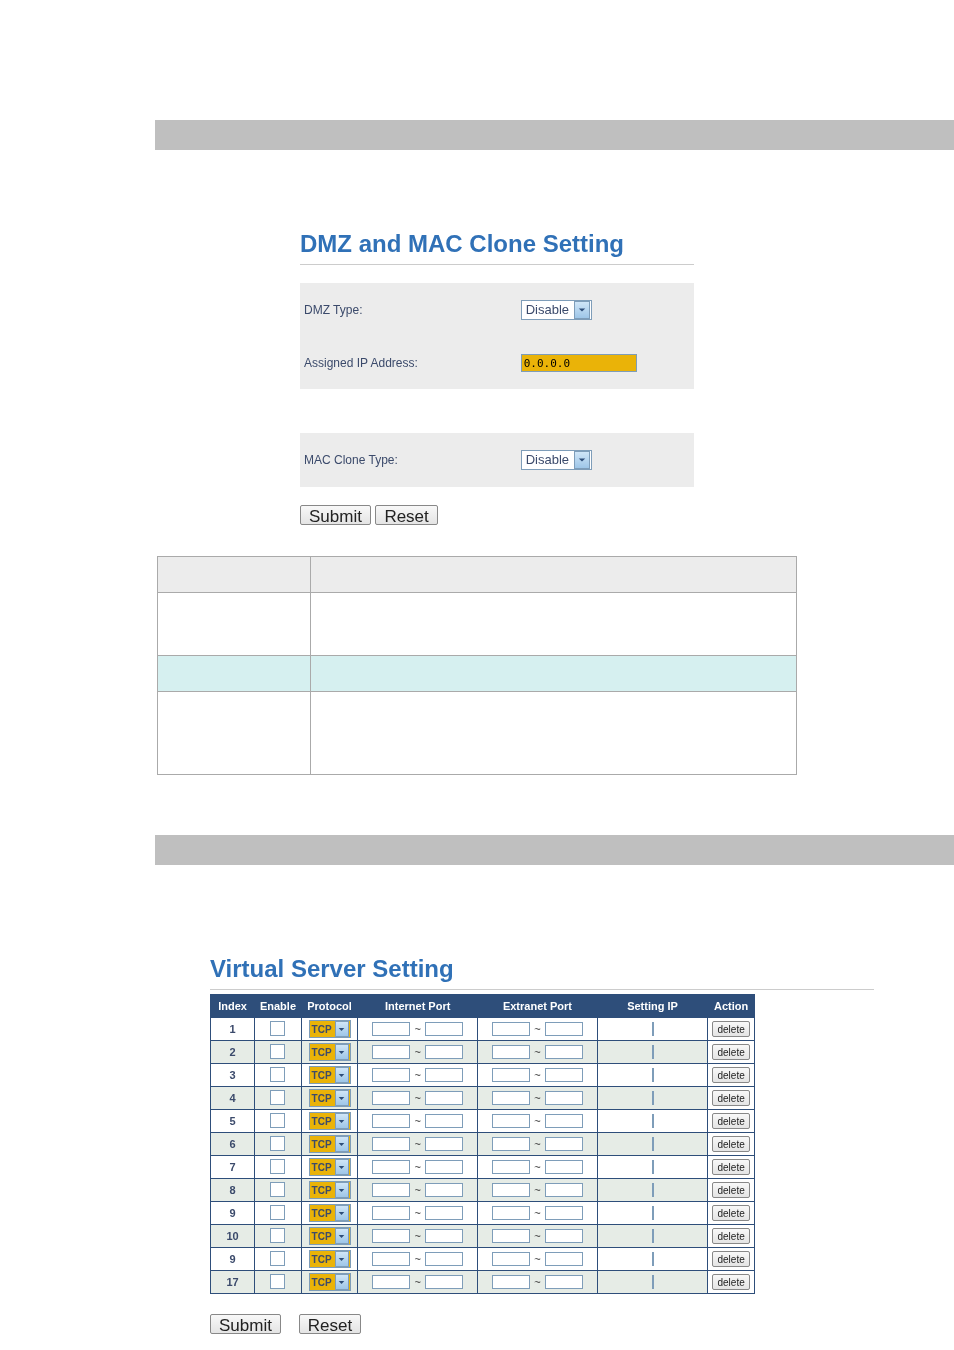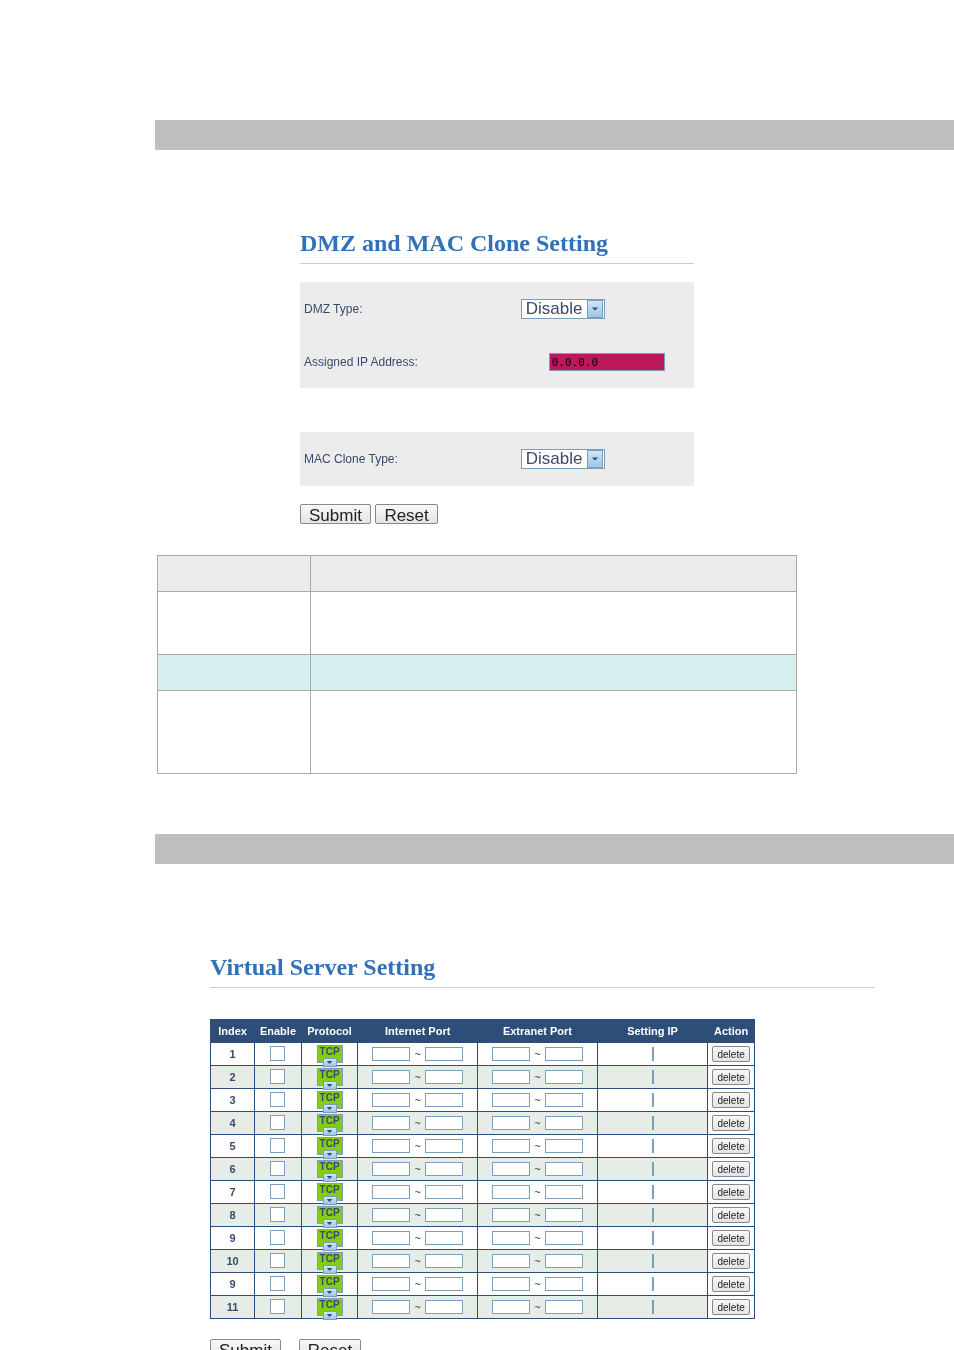--- a/index.html
+++ b/index.html
@@ -1,57 +1,57 @@
 <!DOCTYPE html>
 <html><head>
 <meta charset="utf-8">
 <style>
   html,body{margin:0;padding:0;background:#fff;font-family:Verdana,Geneva,sans-serif;color:#333;}
   .page{width:954px;margin:0 auto;}
   .grey-banner{height:30px;background:#bfbfbf;margin-left:155px;margin-right:0;}
   .sep-top{height:120px;}
   .sep-80{height:80px;}
   .content-wrap{padding-left:300px;padding-right:260px;}
-  h1{font-family:Liberation Serif, serif;font-weight:bold;color:#3071b7;font-size:24px;margin:0;padding-bottom:6px;border-bottom:1px solid #ccc;}
+  h1{font-family:Liberation Sans, sans-serif;font-weight:bold;color:#3071b7;font-size:24px;margin:0;padding-bottom:6px;border-bottom:1px solid #ccc;}
   h1.vs{margin-left:-90px;margin-right:-180px;}
   .vs-wrap{padding-left:300px;padding-right:260px;}
   .form-table{width:100%;margin-top:18px;font-size:12px;color:#3b4a6b;border-collapse:collapse;}
   .form-table td{padding:17px 4px;vertical-align:middle;}
   .form-table td.label{width:55%;}
   .form-table tr.shade td{background:#ececec;}
-  .select-box{display:inline-flex;align-items:center;border:1px solid #7e9db9;background:#fff;font-size:17px;height:18px;}
+  .select-box{display:inline-flex;align-items:center;border:1px solid #7e9db9;background:#fff;font-size:13px;height:18px;}
   .select-box .txt{padding:0 4px 0 4px;line-height:18px;}
   .select-box .arrow{width:14px;height:16px;margin:1px;background:linear-gradient(#cfe5f7,#9ec6e8);border:1px solid #7e9db9;display:flex;align-items:center;justify-content:center;}
   .select-box .arrow svg{width:8px;height:8px;}
-  .text-input{border:1px solid #7e9db9;background:#be185d;font-size:11px;padding:1px 2px;height:14px;width:110px;font-family:monospace;margin-left:28px;}
+  .text-input{border:1px solid #7e9db9;background:#eab308;font-size:11px;padding:1px 2px;height:14px;width:110px;font-family:monospace;}
   .btn{border:1px solid #888;background:linear-gradient(#f8f8f8,#e4e4e4);font-size:17px;padding:1px 8px;height:20px;color:#222;border-radius:2px;cursor:default;}
   .btn-row{margin-top:18px;}
   .outer-table{margin:30px auto 0 auto;width:640px;border:1px solid #aaa;border-collapse:collapse;}
   .outer-table td{border:1px solid #aaa;}
   .outer-table .h{height:36px;}
   .outer-table .c1{width:150px;}
   .outer-table tr.grey td{background:#ececec;}
   .outer-table tr.blue td{background:#d6f0f0;}
   .outer-table .tall td{height:60px;}
   .outer-table .xtall td{height:80px;}
   
-  .vs-table{width:545px;margin-left:210px;margin-top:31px;border-collapse:collapse;font-size:11px;}
+  .vs-table{width:545px;margin-left:210px;margin-top:4px;border-collapse:collapse;font-size:11px;}
   .vs-table th,.vs-table td{border:1px solid #2e4e7a;padding:2px 3px;text-align:center;vertical-align:middle;}
   .vs-table th{background:#2e4e7a;color:#fff;font-weight:bold;height:18px;}
   .vs-table th.idx{width:38px;}
   .vs-table th.en{width:40px;}
   .vs-table th.proto{width:50px;}
   .vs-table th.port{width:115px;}
   .vs-table th.sip{width:110px;}
   .vs-table th.act{width:40px;}
   .vs-table td.idx{color:#3b4a6b;font-weight:bold;}
   .vs-table tr.alt td{background:#e6ece6;}
   .vs-table tr.alt td.nosh{background:#fff;}
   .chk{width:13px;height:13px;border:1px solid #7e9db9;background:#fff;display:inline-block;}
-  .mini-select{display:inline-flex;align-items:center;border:1px solid #7e9db9;background:#84cc16;height:16px;flex-direction:column;}
+  .mini-select{display:inline-flex;align-items:center;border:1px solid #7e9db9;background:#eab308;height:16px;}
   .mini-select .txt{padding:0 2px;font-size:10px;color:#3b4a6b;font-weight:bold;}
   .mini-select .arrow{width:12px;height:14px;margin:1px;background:linear-gradient(#cfe5f7,#9ec6e8);border:1px solid #7e9db9;display:flex;align-items:center;justify-content:center;}
   .mini-select .arrow svg{width:7px;height:7px;}
   .port-cell{display:flex;align-items:center;justify-content:center;gap:4px;}
   .port-input{width:36px;height:12px;border:1px solid #7e9db9;background:#fff;}
   .sip-input{width:100px;height:12px;border:1px solid #7e9db9;background:#fff;}
   .sm-btn{border:1px solid #888;background:linear-gradient(#f8f8f8,#e4e4e4);font-size:10px;padding:0 4px;height:16px;color:#222;border-radius:2px;cursor:default;}
   .vs-btn-row{margin-left:210px;margin-top:20px;}
 </style>
 </head>
@@ -451,21 +451,21 @@
             <div class="port-cell">
               <span class="port-input"></span>
               <span>~</span>
               <span class="port-input"></span>
             </div>
           </td>
           <td><span class="sip-input"></span></td>
           <td class="nosh"><button class="sm-btn">delete</button></td>
         </tr>
         <tr class="alt">
-          <td class="idx">11</td>
+          <td class="idx">17</td>
           <td><span class="chk"></span></td>
           <td><span class="mini-select">
               <span class="txt">TCP</span>
               <span class="arrow">
                 <svg viewBox="0 0 10 10">
                   <path d="M1 3 L5 7 L9 3 Z" fill="#2e4e7a"></path>
                 </svg>
               </span>
             </span></td>
           <td>

